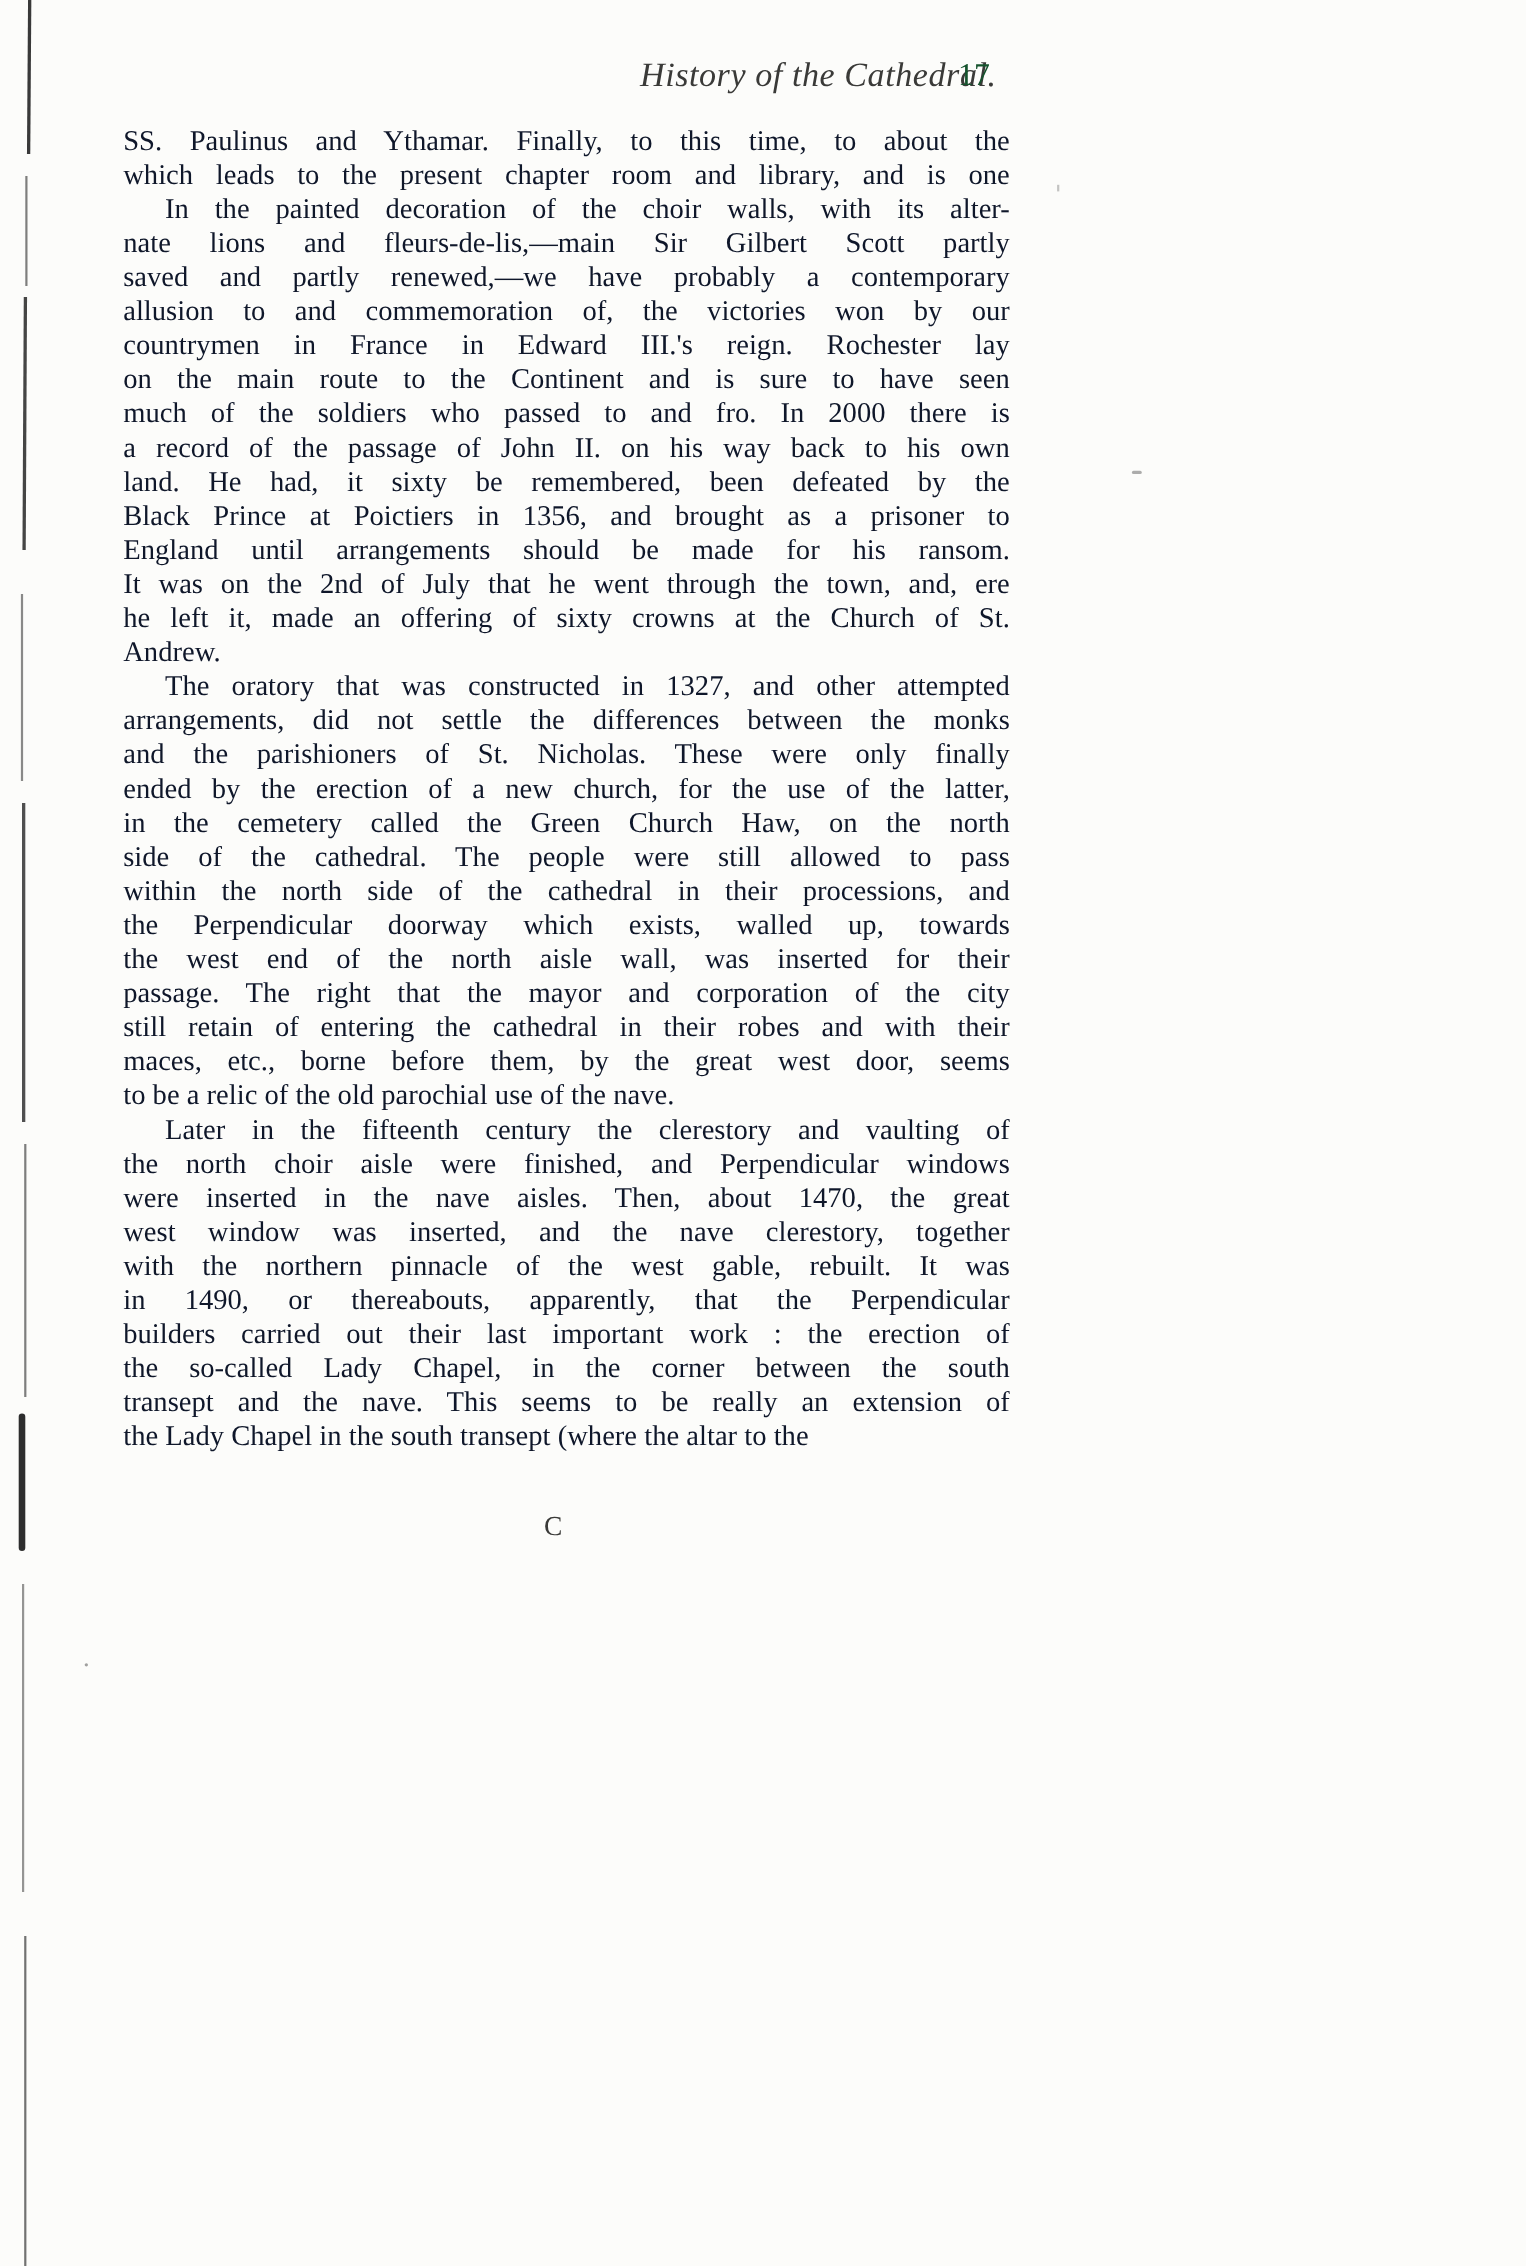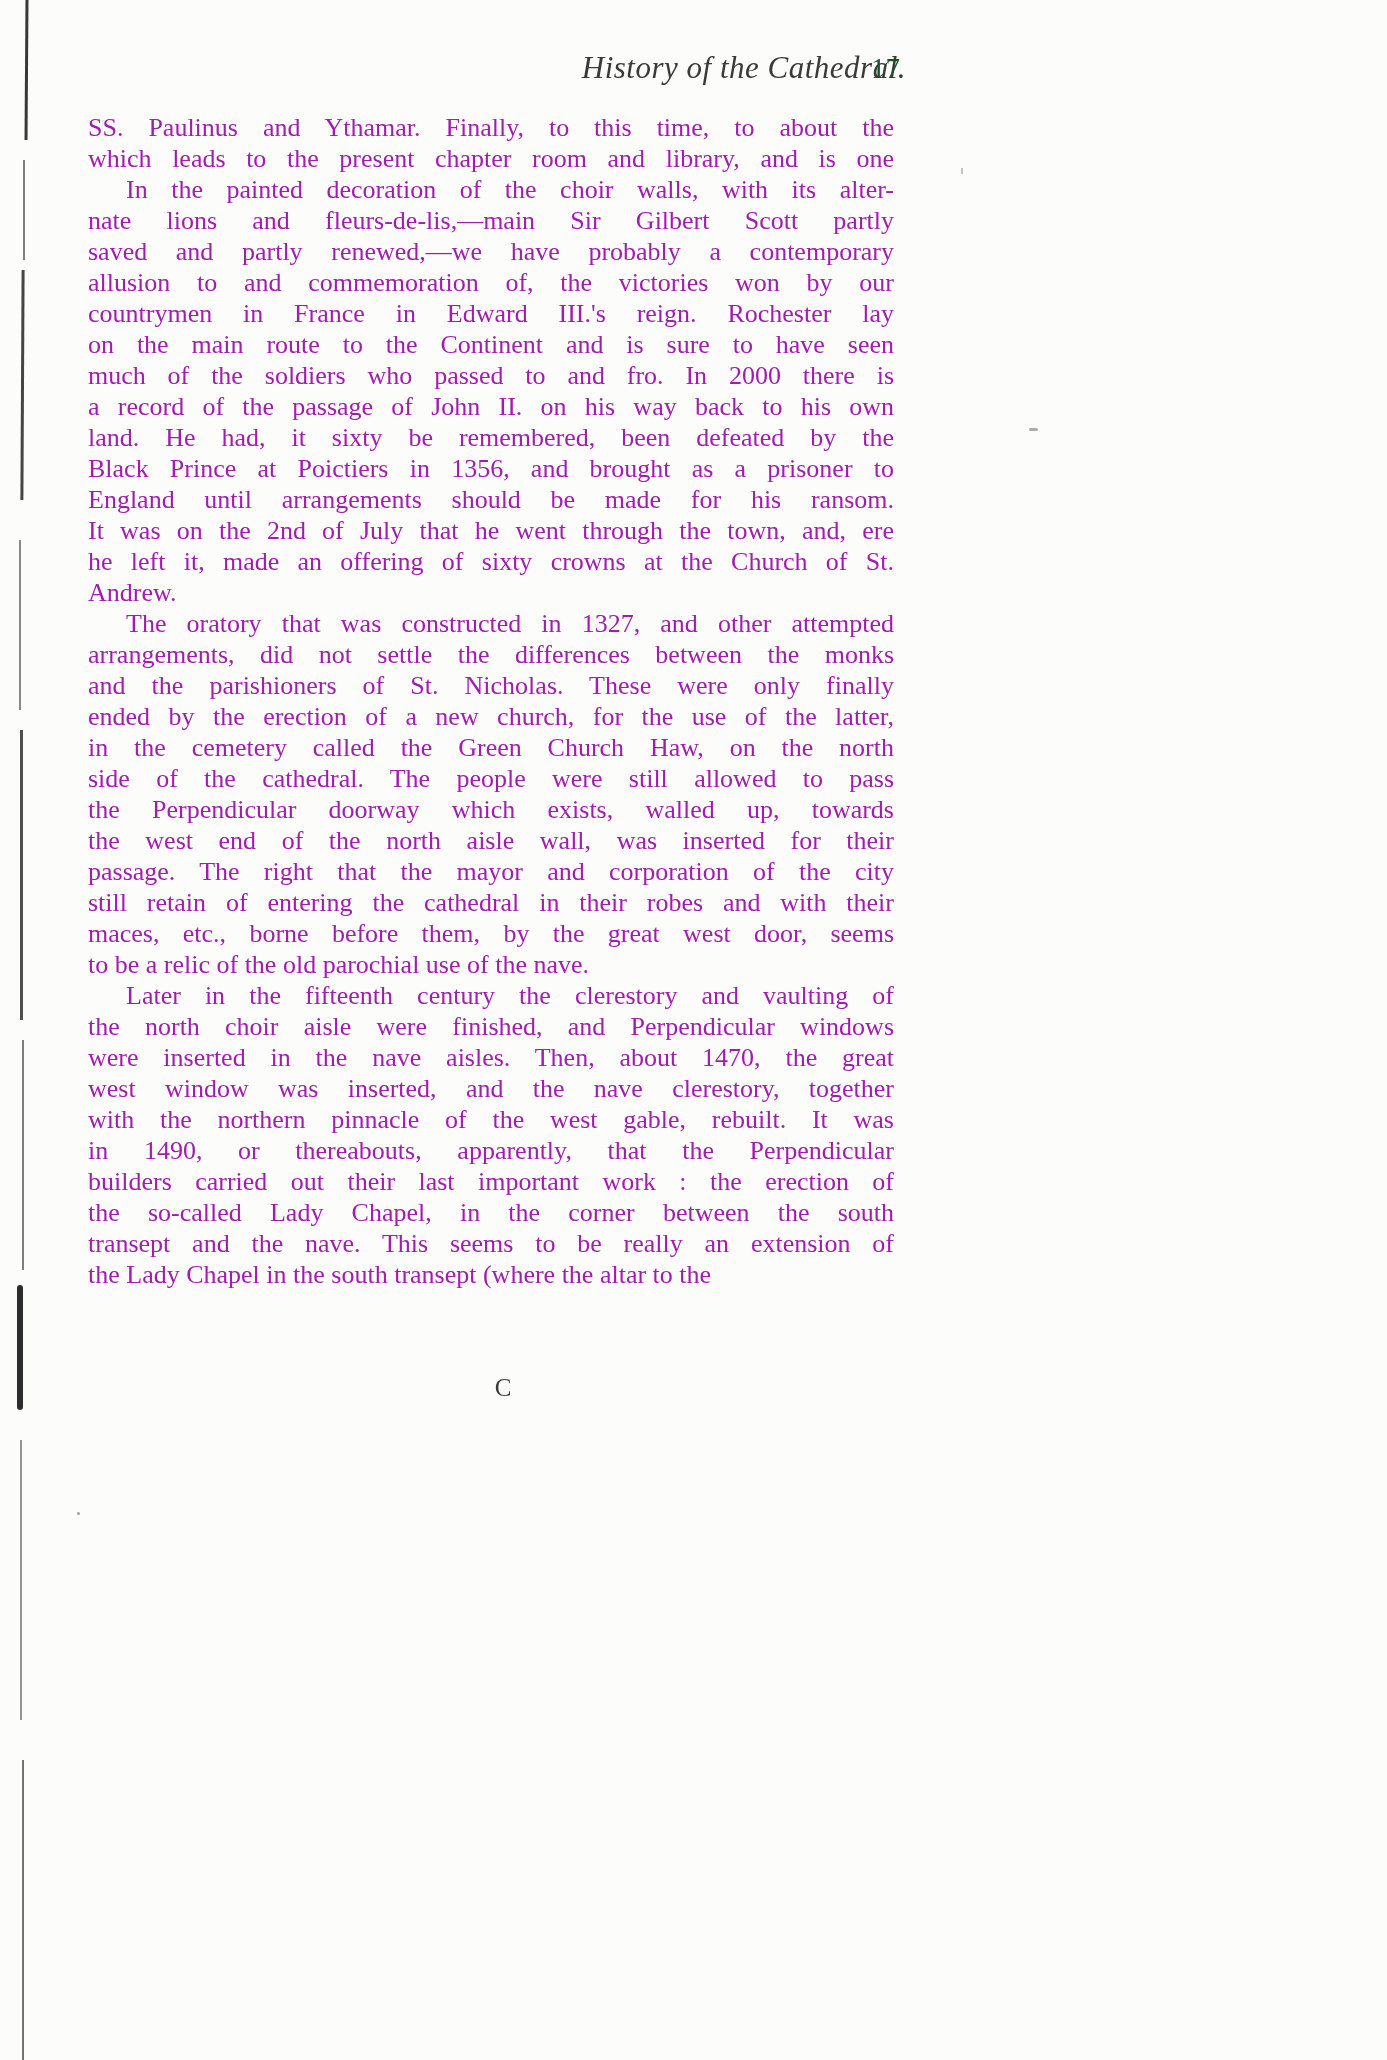--- a/index.html
+++ b/index.html
@@ -37,25 +37,25 @@
     position: absolute;
     right: 6px;
     top: 2px;
     font-size: 29px;
     color: #14532d;
   }
 
   .page-body {
     position: absolute;
     top: 112px;
-    left: 88px;
+    left: 112px;
     width: 806px;
     font-size: 26px;
     line-height: 31px;
-    color: #a21caf;
+    color: #0f172a;
   }
   .paragraph { margin: 0; }
   .line {
     text-align: justify;
     text-align-last: justify;
     white-space: normal;
     height: 31px;
     overflow: hidden;
   }
   .line.last {
@@ -122,20 +122,21 @@
       <div class="line">he left it, made an offering of sixty crowns at the Church of St.</div>
       <div class="line last">Andrew.</div>
     </div>
     <div class="paragraph">
       <div class="line indent">The oratory that was constructed in 1327, and other attempted</div>
       <div class="line">arrangements, did not settle the differences between the monks</div>
       <div class="line">and the parishioners of St. Nicholas.  These were only finally</div>
       <div class="line">ended by the erection of a new church, for the use of the latter,</div>
       <div class="line">in the cemetery called the Green Church Haw, on the north</div>
       <div class="line">side of the cathedral.  The people were still allowed to pass</div>
+      <div class="line">within the north side of the cathedral in their processions, and</div>
       <div class="line">the Perpendicular doorway which exists, walled up, towards</div>
       <div class="line">the west end of the north aisle wall, was inserted for their</div>
       <div class="line">passage.  The right that the mayor and corporation of the city</div>
       <div class="line">still retain of entering the cathedral in their robes and with their</div>
       <div class="line">maces, etc., borne before them, by the great west door, seems</div>
       <div class="line last">to be a relic of the old parochial use of the nave.</div>
     </div>
     <div class="paragraph">
       <div class="line indent">Later in the fifteenth century the clerestory and vaulting of</div>
       <div class="line">the north choir aisle were finished, and Perpendicular windows</div>

